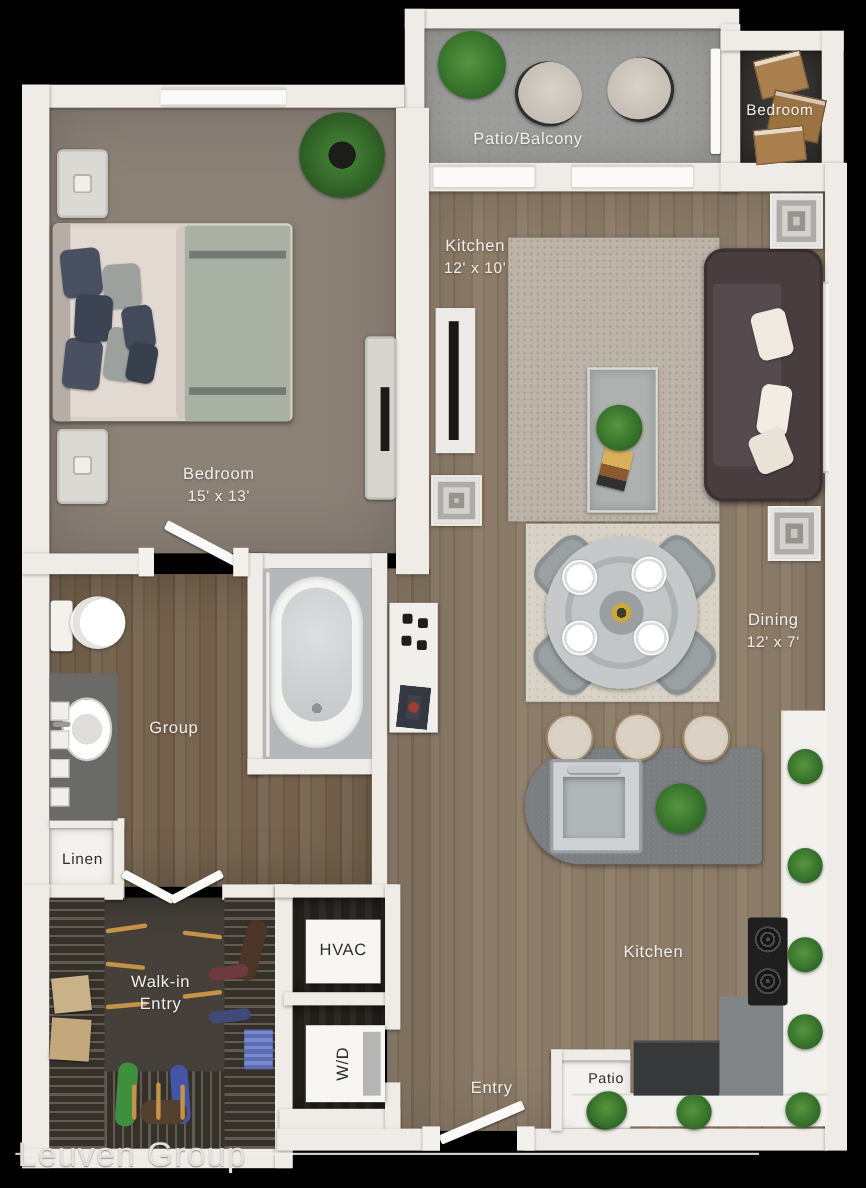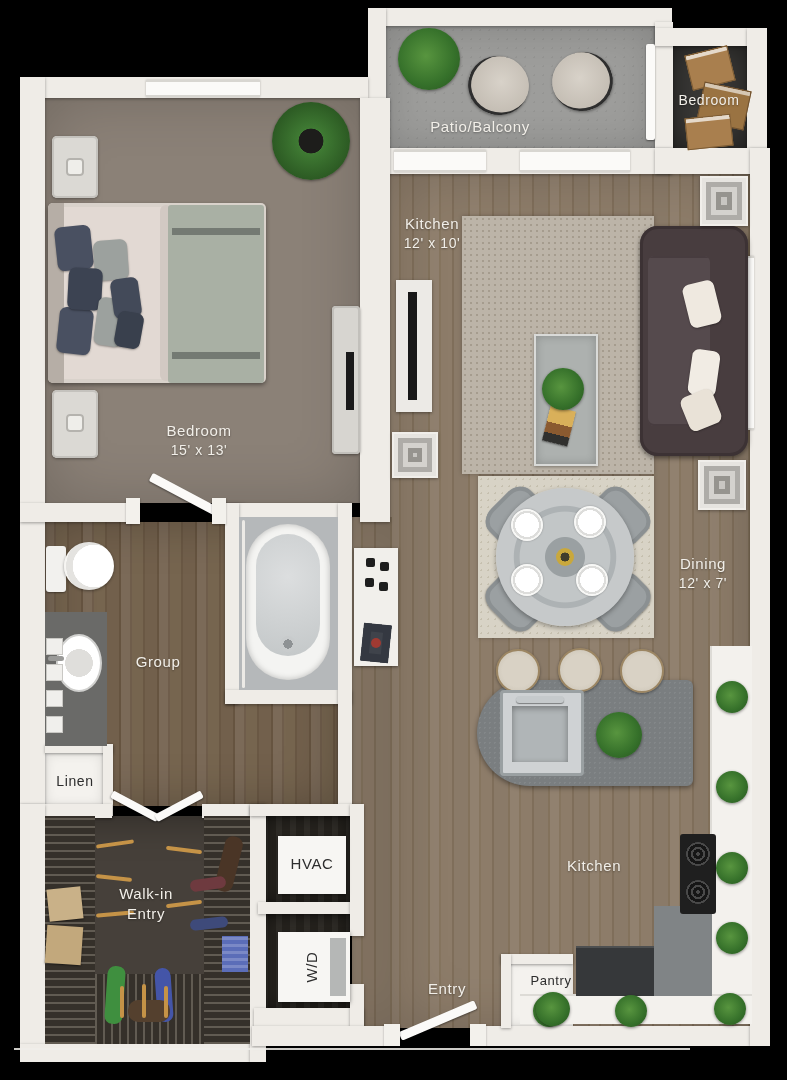--- a/index.html
+++ b/index.html
@@ -244,18 +244,19 @@
   <div class="label" style="left:709px;top:100px;font-size:14px;"><span>Bedroom</span></div>
   <div class="label" style="left:432px;top:233px;"><span>Kitchen</span><span class="dims">12' x 10'</span></div>
   <div class="label" style="left:199px;top:440px;"><span>Bedroom</span><span class="dims">15' x 13'</span></div>
   <div class="label" style="left:703px;top:573px;"><span>Dining</span><span class="dims">12' x 7'</span></div>
   <div class="label" style="left:158px;top:662px;"><span>Group</span></div>
   <div class="label label-dark" style="left:75px;top:781px;font-size:14px;"><span>Linen</span></div>
   <div class="label" style="left:146px;top:903px;"><span>Walk-in</span><span class="dims" style="font-size:15px;">Entry</span></div>
   <div class="label label-dark" style="left:312px;top:864px;"><span>HVAC</span></div>
   <div class="label label-dark" style="left:312px;top:967px;transform:translate(-50%,-50%) rotate(-90deg);"><span>W/D</span></div>
   <div class="label" style="left:447px;top:989px;"><span>Entry</span></div>
-  <div class="label label-dark" style="left:551px;top:981px;font-size:13px;"><span>Pantry</span></div>
+  <div class="label label-dark" style="left:551px;top:981px;font-size:13px;"><span>Patio</span></div>
   <div class="label" style="left:594px;top:866px;"><span>Kitchen</span></div>
 
   <div class="furn" style="left:14px;top:1048px;width:676px;height:2px;background:rgba(240,238,234,.85);z-index:40;"></div>
+  <div class="wm" style="left:16px;top:1032px;"><span>Leuven Group</span></div>
 
 </div>
 
 </body></html>

